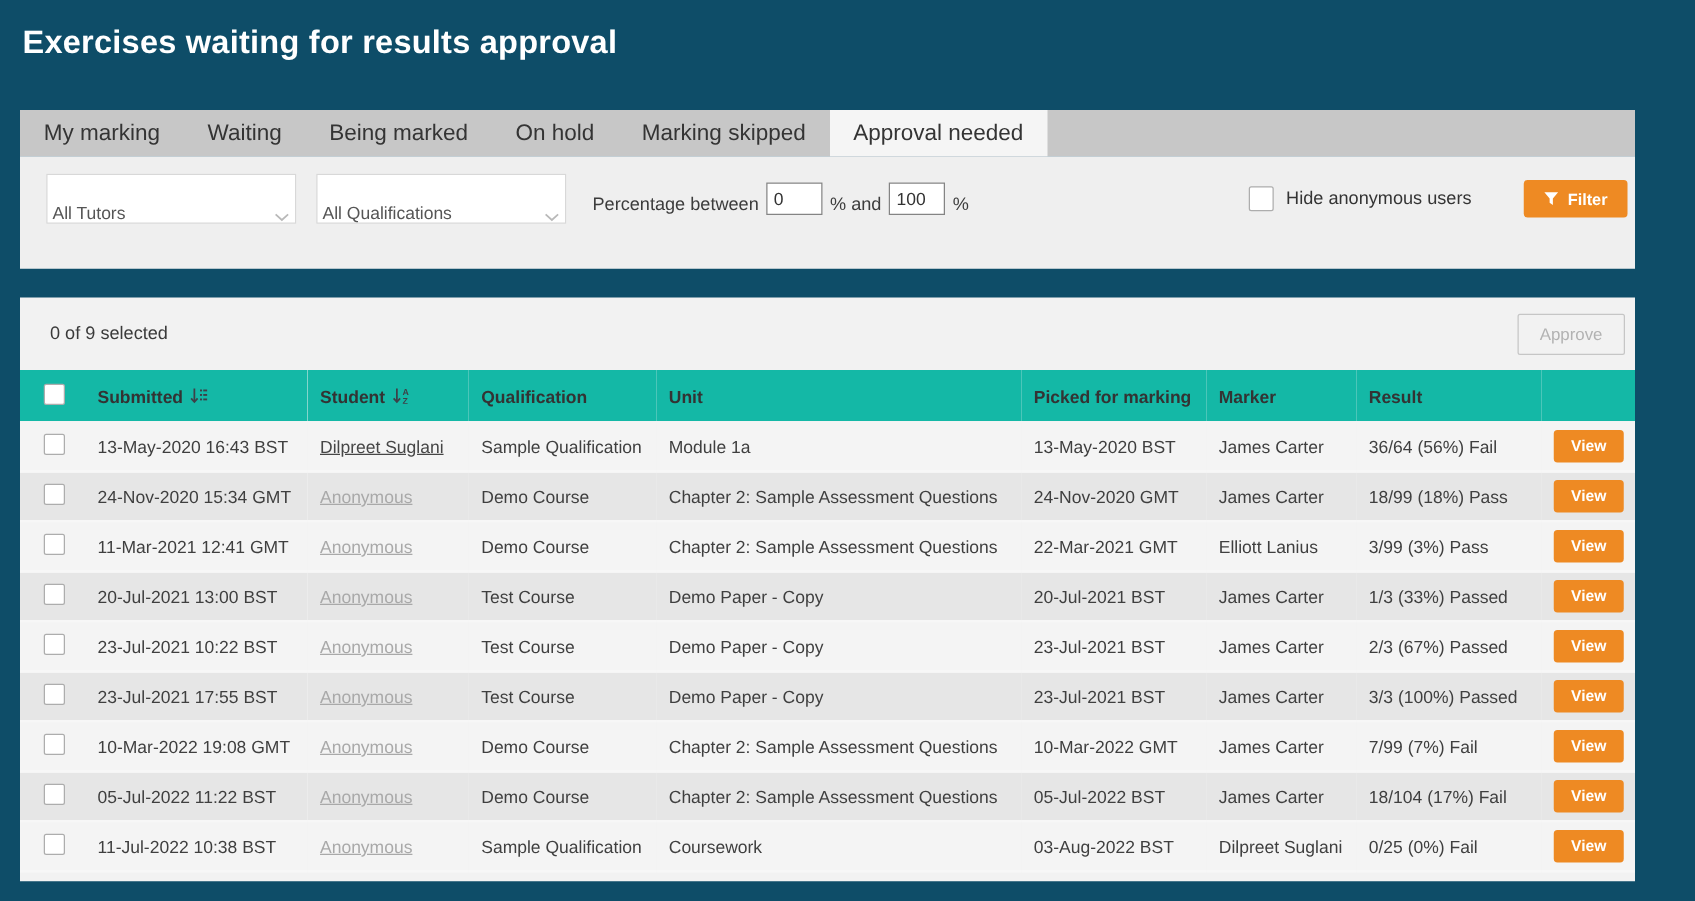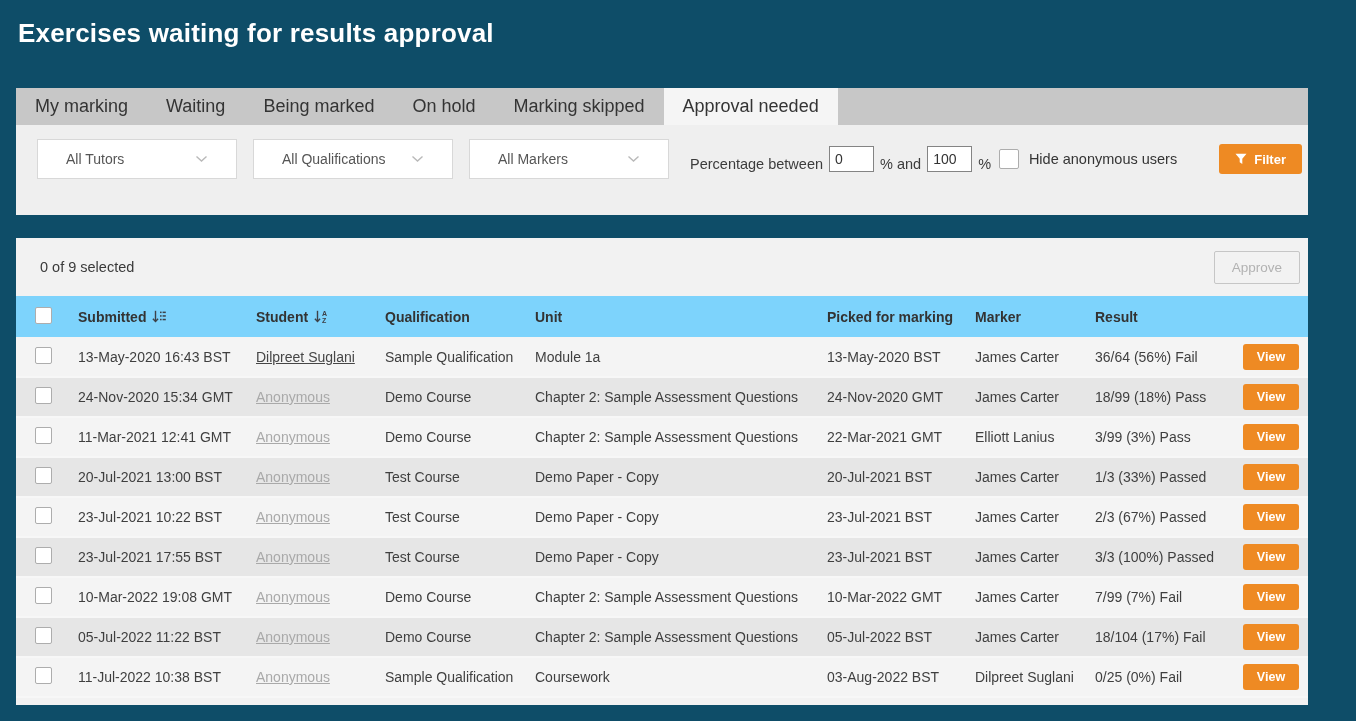--- a/index.html
+++ b/index.html
@@ -33,22 +33,22 @@
 
   
   .filter-panel {
     height: 90px; background: #efefef;
     display: flex; align-items: center;
     padding: 0 6px 22px 21px;
   }
   .dropdown {
     width: 200px; height: 40px; background: #ffffff;
     border: 1px solid #d8d8d8;
-    display: flex; align-items: center; justify-content: space-between;
-    padding: 0 28px; margin-right: 16px;
+    display: flex; align-items: flex-end; justify-content: space-between;
+    padding: 0 4px; margin-right: 16px;
     font-size: 14px; color: #555; cursor: pointer;
   }
   .pct-group {
     display: flex; align-items: flex-end; gap: 6px;
     margin-left: 5px; font-size: 14.5px; color: #3c3c3c;
     white-space: nowrap;
   }
   .pct-input {
     width: 45px; height: 26px;
     border: 1px solid #848484; background: #fff;
@@ -92,21 +92,21 @@
   }
   table.results {
     border-collapse: collapse; table-layout: fixed;
     width: 1292px; font-size: 14px; color: #3f3f3f;
   }
   table.results th, table.results td {
     padding: 0 4px 0 10px; text-align: left; overflow: hidden;
     white-space: nowrap; vertical-align: middle;
   }
   table.results th:first-child, table.results td:first-child { padding-left: 19px; }
-  thead tr { height: 41px; background: #7dd3fc; }
+  thead tr { height: 41px; background: #14b8a6; }
   thead th { font-weight: 700; color: #333; }
   .th-flex { display: flex; align-items: center; gap: 6px; }
   tbody tr { height: 40px; border-bottom: 2px solid #f7f7f7; }
   tbody tr:nth-child(odd) { background: #f4f4f4; }
   tbody tr:nth-child(even) { background: #e6e6e6; }
   .student-link { text-decoration: underline; cursor: pointer; }
   .student-link.named { color: #464646; }
   .student-link.anon { color: #a9a9a9; }
   .view-btn {
     width: 56px; height: 26px;
@@ -134,26 +134,20 @@
 
   <div class="filter-panel">
     <div class="dropdown">
       <span>All Tutors</span>
       <svg class="chev" width="13" height="8" viewBox="0 0 13 8">
           <polyline points="1.5,1.5 6.5,6 11.5,1.5" fill="none" stroke="#b9b9b9" stroke-width="1.4"></polyline>
         </svg>
     </div>
     <div class="dropdown">
       <span>All Qualifications</span>
-      <svg class="chev" width="13" height="8" viewBox="0 0 13 8">
-          <polyline points="1.5,1.5 6.5,6 11.5,1.5" fill="none" stroke="#b9b9b9" stroke-width="1.4"></polyline>
-        </svg>
-    </div>
-    <div class="dropdown">
-      <span>All Markers</span>
       <svg class="chev" width="13" height="8" viewBox="0 0 13 8">
           <polyline points="1.5,1.5 6.5,6 11.5,1.5" fill="none" stroke="#b9b9b9" stroke-width="1.4"></polyline>
         </svg>
     </div>
 
     <div class="pct-group">
       <span>Percentage between</span>
       <input class="pct-input" type="text" value="0" style="">
       <span>% and</span>
       <input class="pct-input" type="text" value="100" style="">

